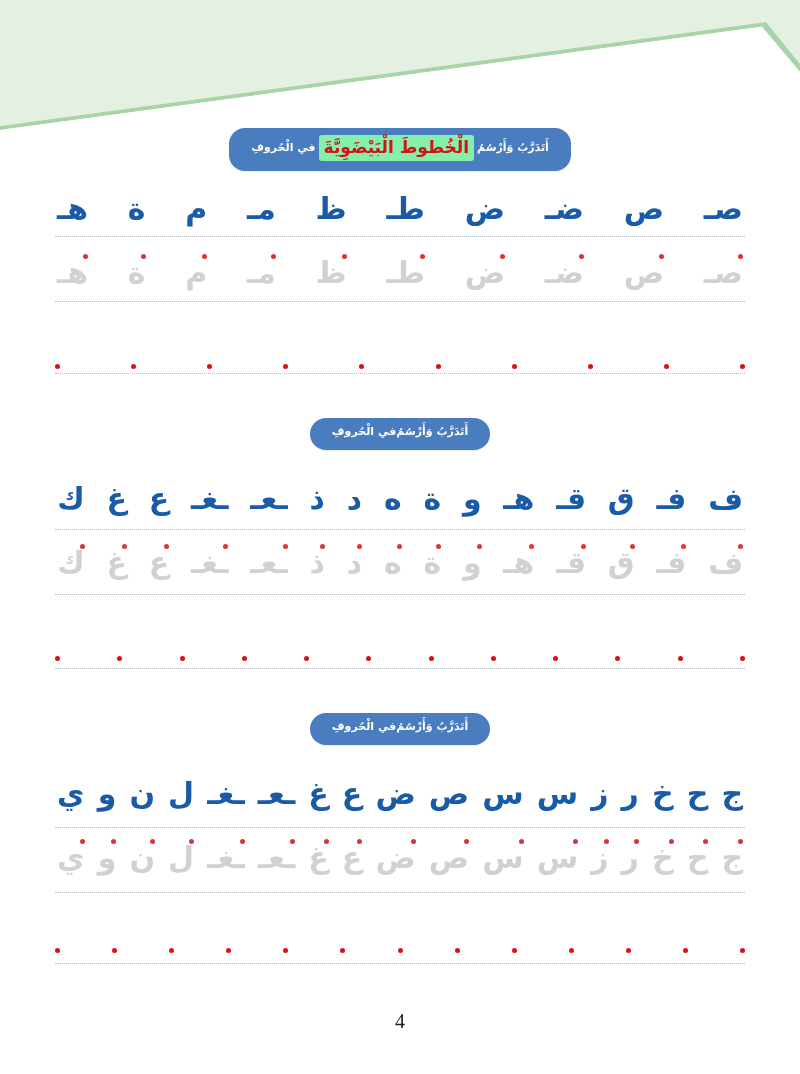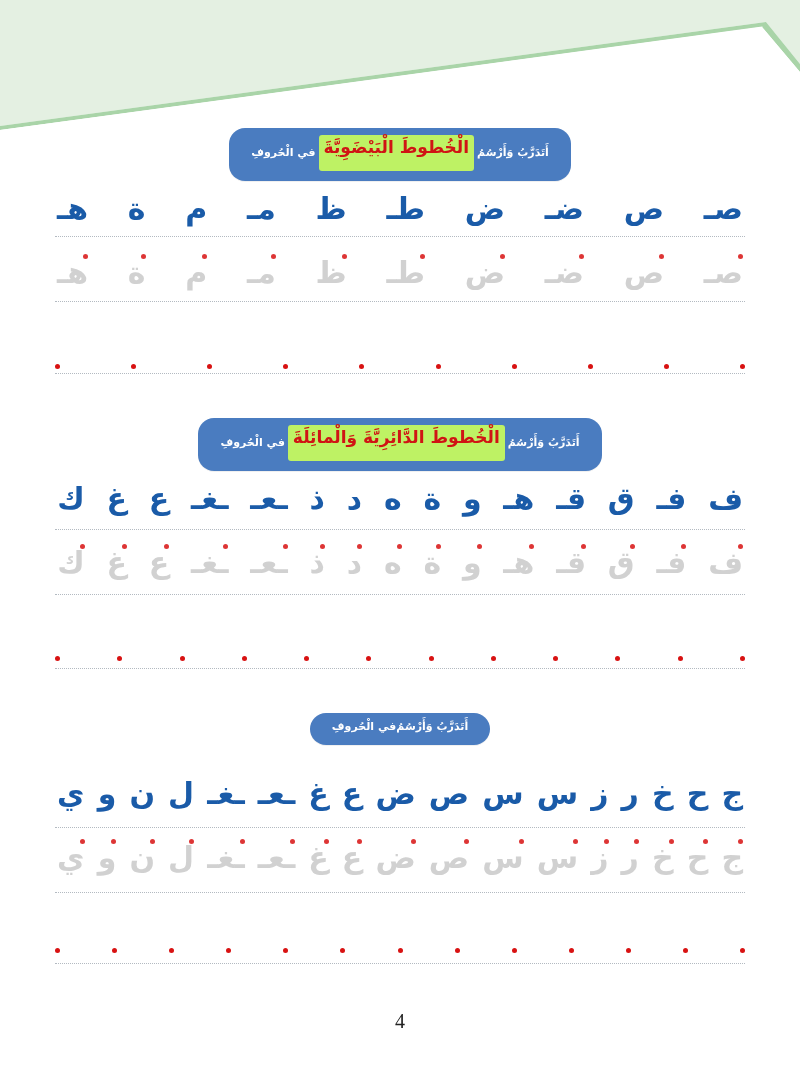--- a/index.html
+++ b/index.html
@@ -54,26 +54,26 @@
     white-space: nowrap;
   }
   .banner-text {
     color: #ffffff;
     font-size: 11px;
     font-weight: bold;
     line-height: 1.35;
     letter-spacing: 0;
   }
   .banner-hl {
-    background: #bef264;
+    background: #86efac;
     color: #d01414;
     font-size: 17px;
     font-weight: bold;
     line-height: 1.35;
-    padding: 1px 5px 12px 5px;
+    padding: 1px 5px 2px 5px;
     border-radius: 3px;
     margin: 0 3px;
   }
 
   
   .line {
     position: relative;
     left: 0;
     right: 0;
     height: 1px;
@@ -242,21 +242,20 @@
       <span class="startdot"></span>
     </div>
   <div class="line" style="top:371px;">
     <div class="baseline"></div>
   </div>
 
   <div class="section" style="top:418px;">
     <div class="banner-row">
       <div class="banner">
         <span class="banner-text">أَتَدَرَّبُ وَأَرْسُمُ</span>
-        <span class="banner-hl">الْخُطوطَ الدَّائِرِيَّةَ وَالْمائِلَةَ</span>
         <span class="banner-text">في الْحُروفِ</span>
       </div>
     </div>
   </div>
 
   <div class="model-row" style="top:484px;">
       <span class="glyph">ف</span>
       <span class="glyph">فـ</span>
       <span class="glyph">ق</span>
       <span class="glyph">قـ</span>

